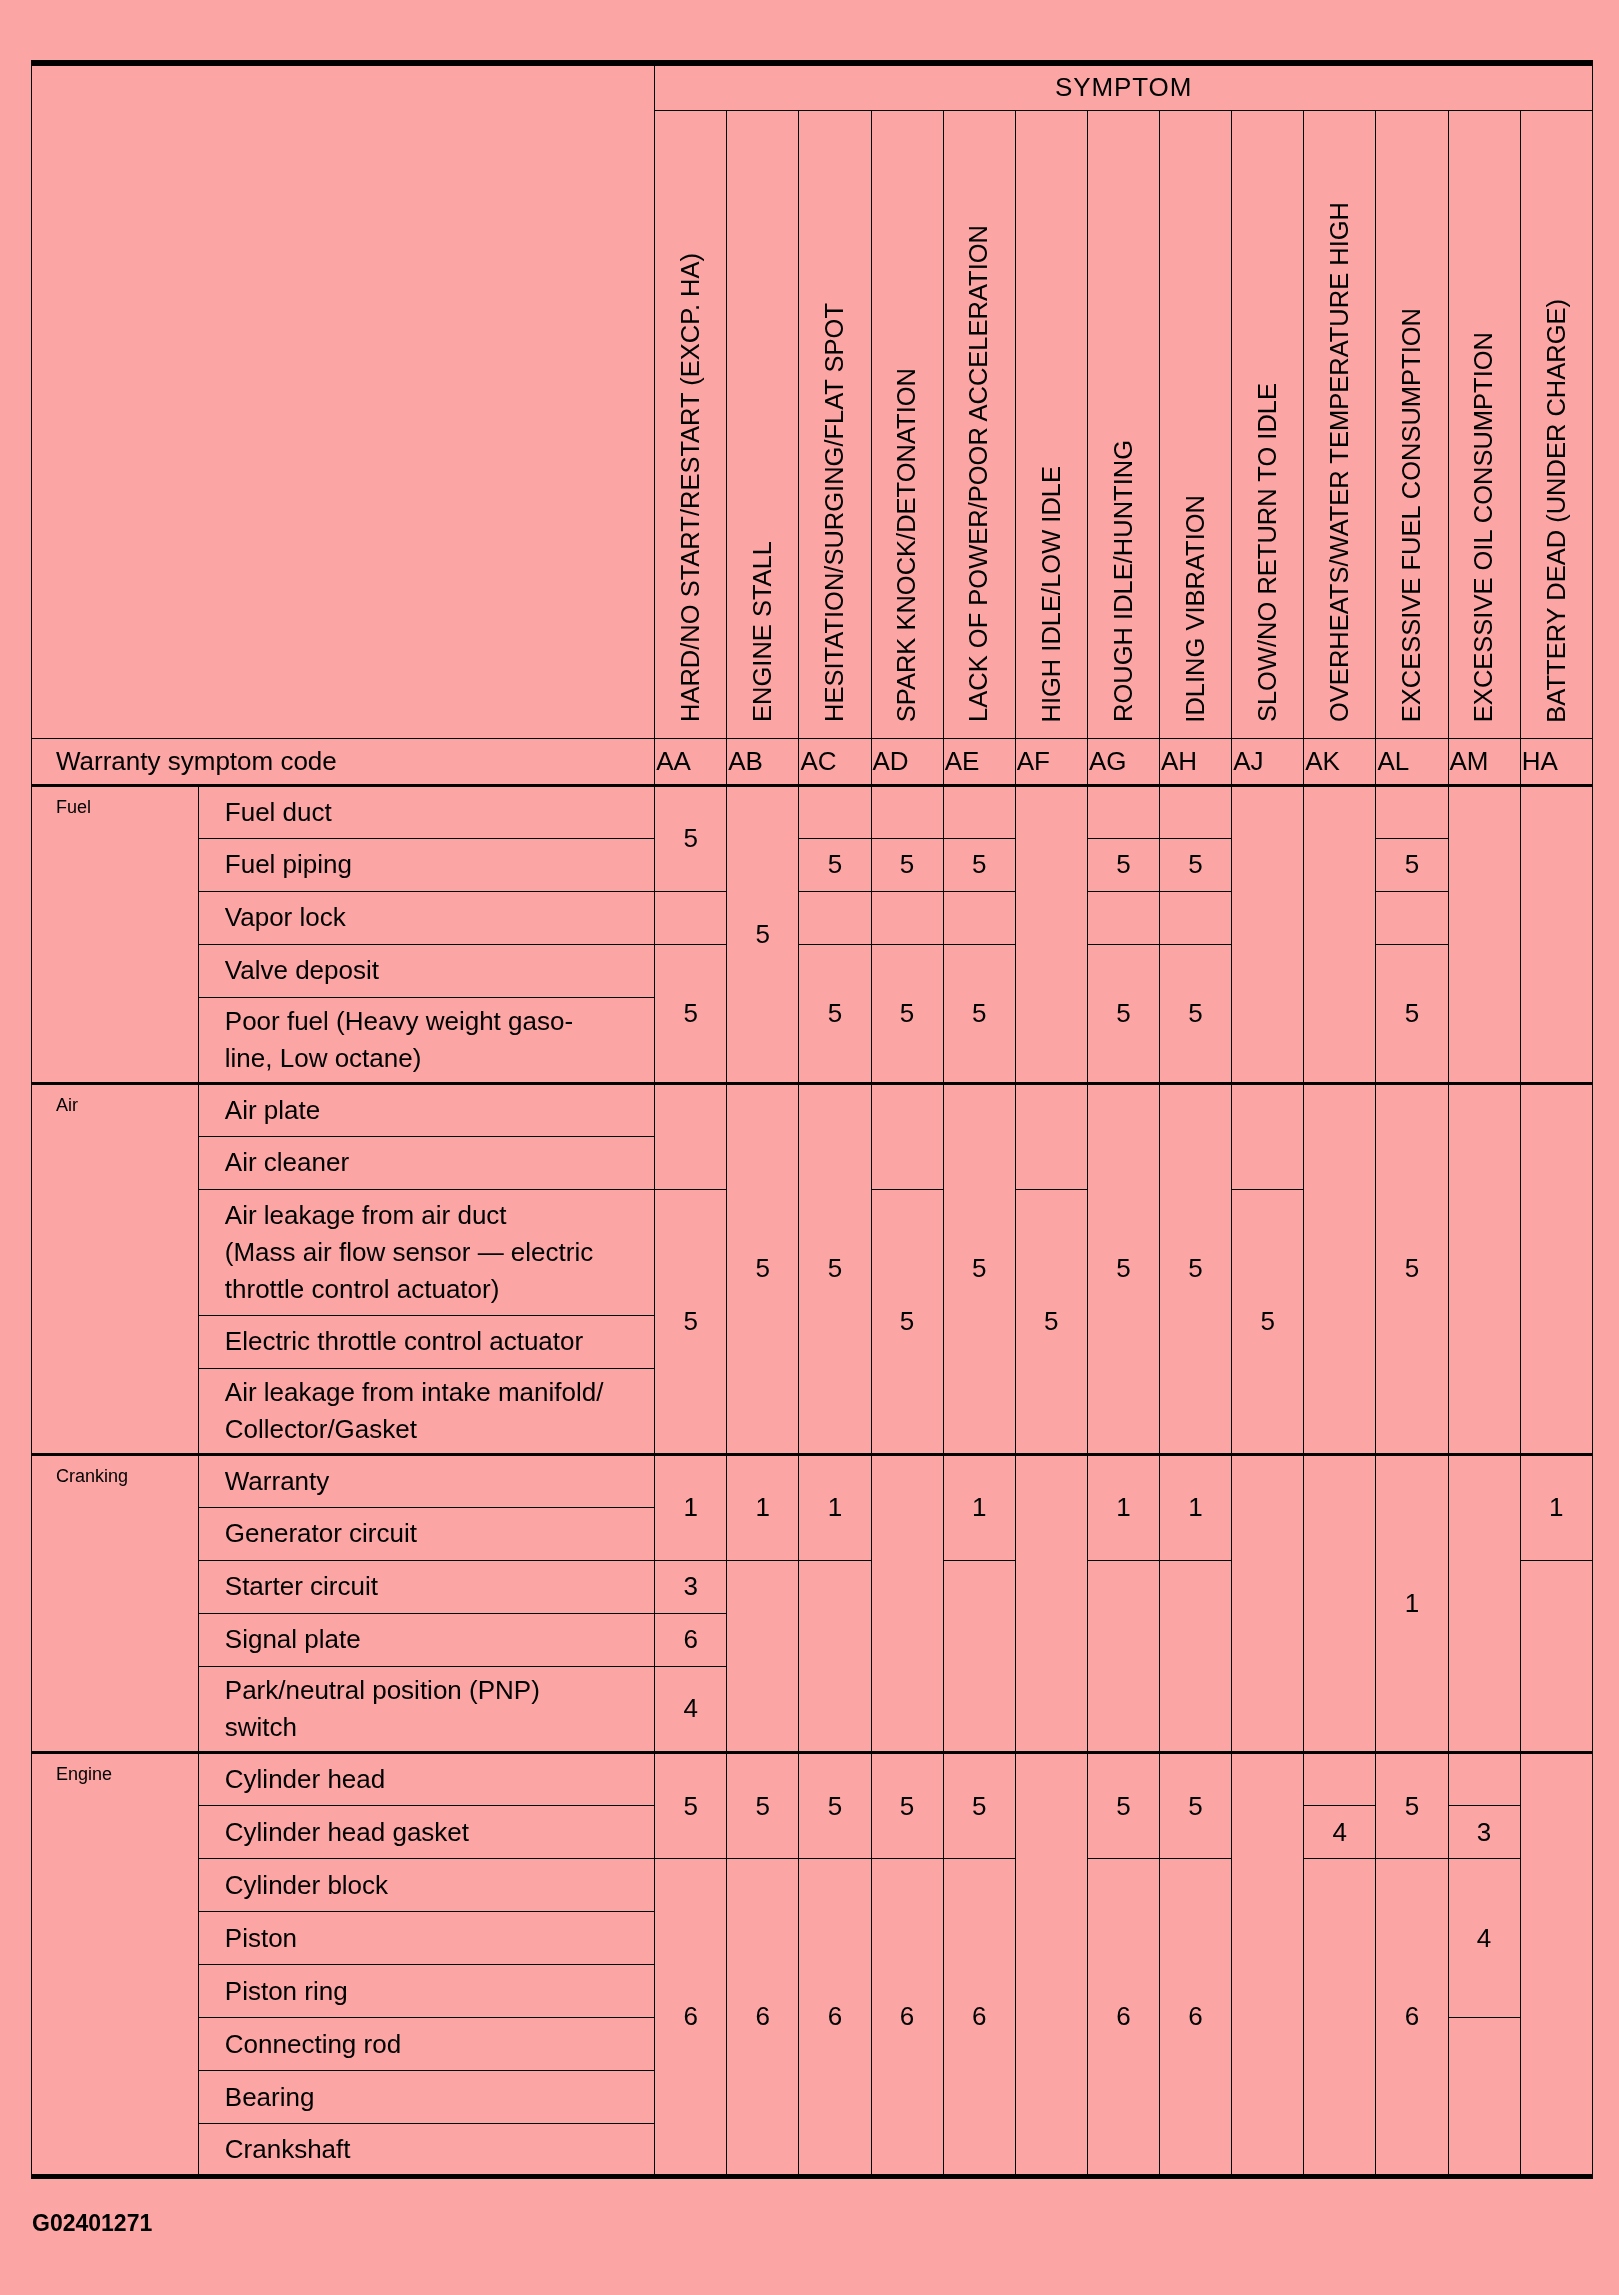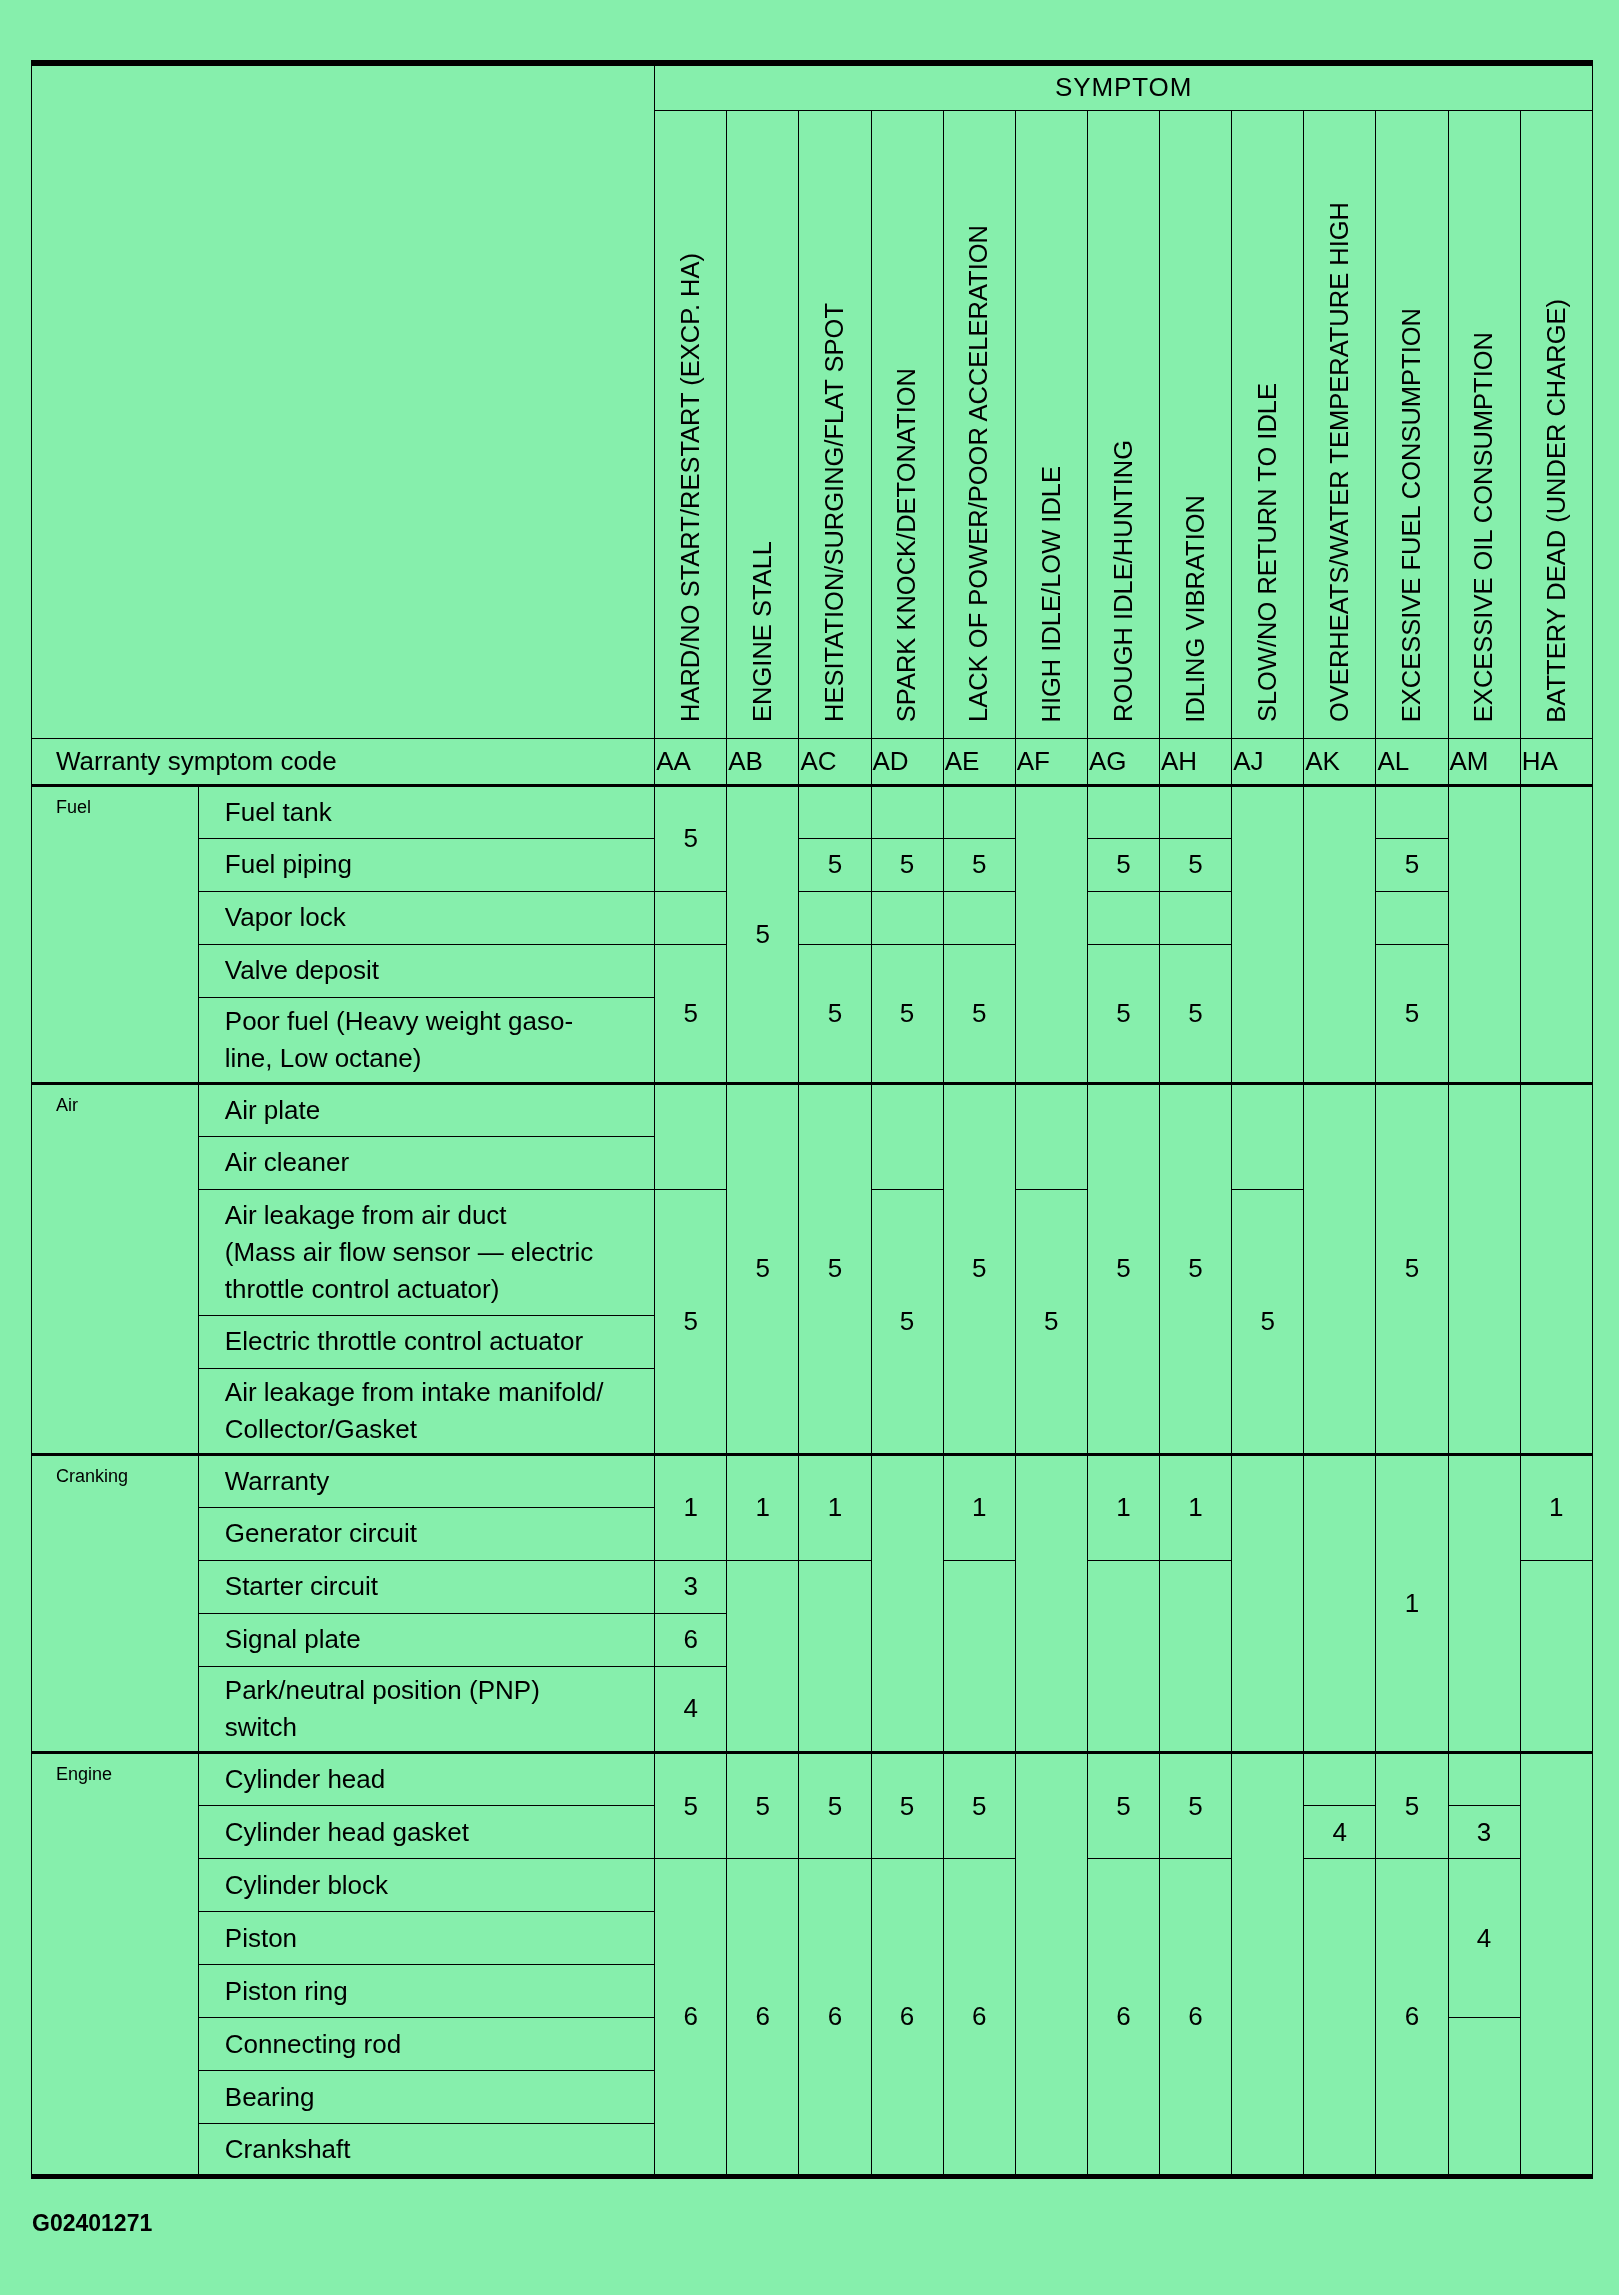--- a/index.html
+++ b/index.html
@@ -1,17 +1,17 @@
 <!DOCTYPE html>
 <html style="font-size:13.6px"><head>
 <meta charset="utf-8">
 <style>
   html,body { margin:0; padding:0; background:#e8e8e8; }
   .page {
-    position:relative; width:1619px; height:2295px; background:#86efac;
+    position:relative; width:1619px; height:2295px; background:#fca5a5;
     font-family:"Liberation Sans", sans-serif; color:#000;
     margin:0 auto; overflow:hidden;
   }
   table.chart {
     position:absolute; left:31px; top:60px;
     border-collapse:collapse; table-layout:fixed; width:1562px;
     border-top:6.8px solid #000; border-bottom:5.1px solid #000;
     border-left:none; border-right:none;
   }
   table.chart td { border:1.7px solid #000; overflow:hidden; }
@@ -108,21 +108,21 @@
           <td class="code">AG</td>
           <td class="code">AH</td>
           <td class="code">AJ</td>
           <td class="code">AK</td>
           <td class="code">AL</td>
           <td class="code">AM</td>
           <td class="code rb">HA</td>
         </tr>
         <tr class="rh1 secstart">
           <td class="sec" rowspan="5">Fuel</td>
-          <td class="item">Fuel tank</td>
+          <td class="item">Fuel duct</td>
           <td class="val" rowspan="2">5</td>
           <td class="val" rowspan="5">5</td>
           <td class="val" rowspan="1"></td>
           <td class="val" rowspan="1"></td>
           <td class="val" rowspan="1"></td>
           <td class="val" rowspan="5"></td>
           <td class="val" rowspan="1"></td>
           <td class="val" rowspan="1"></td>
           <td class="val" rowspan="5"></td>
           <td class="val" rowspan="5"></td>

